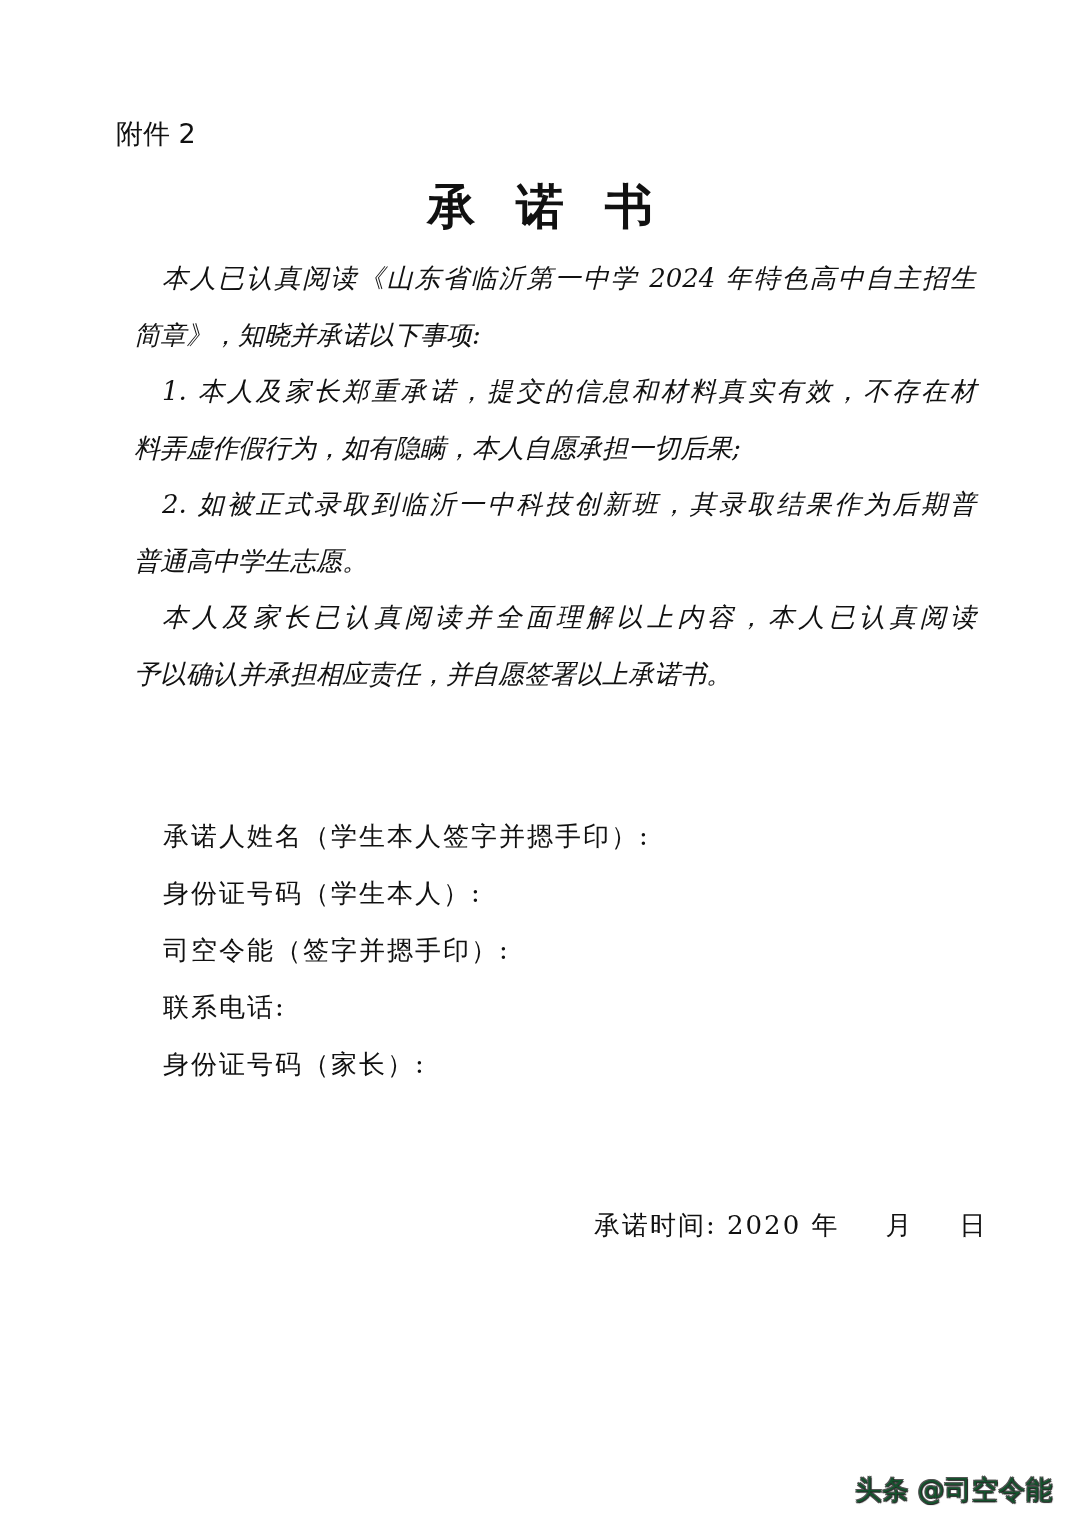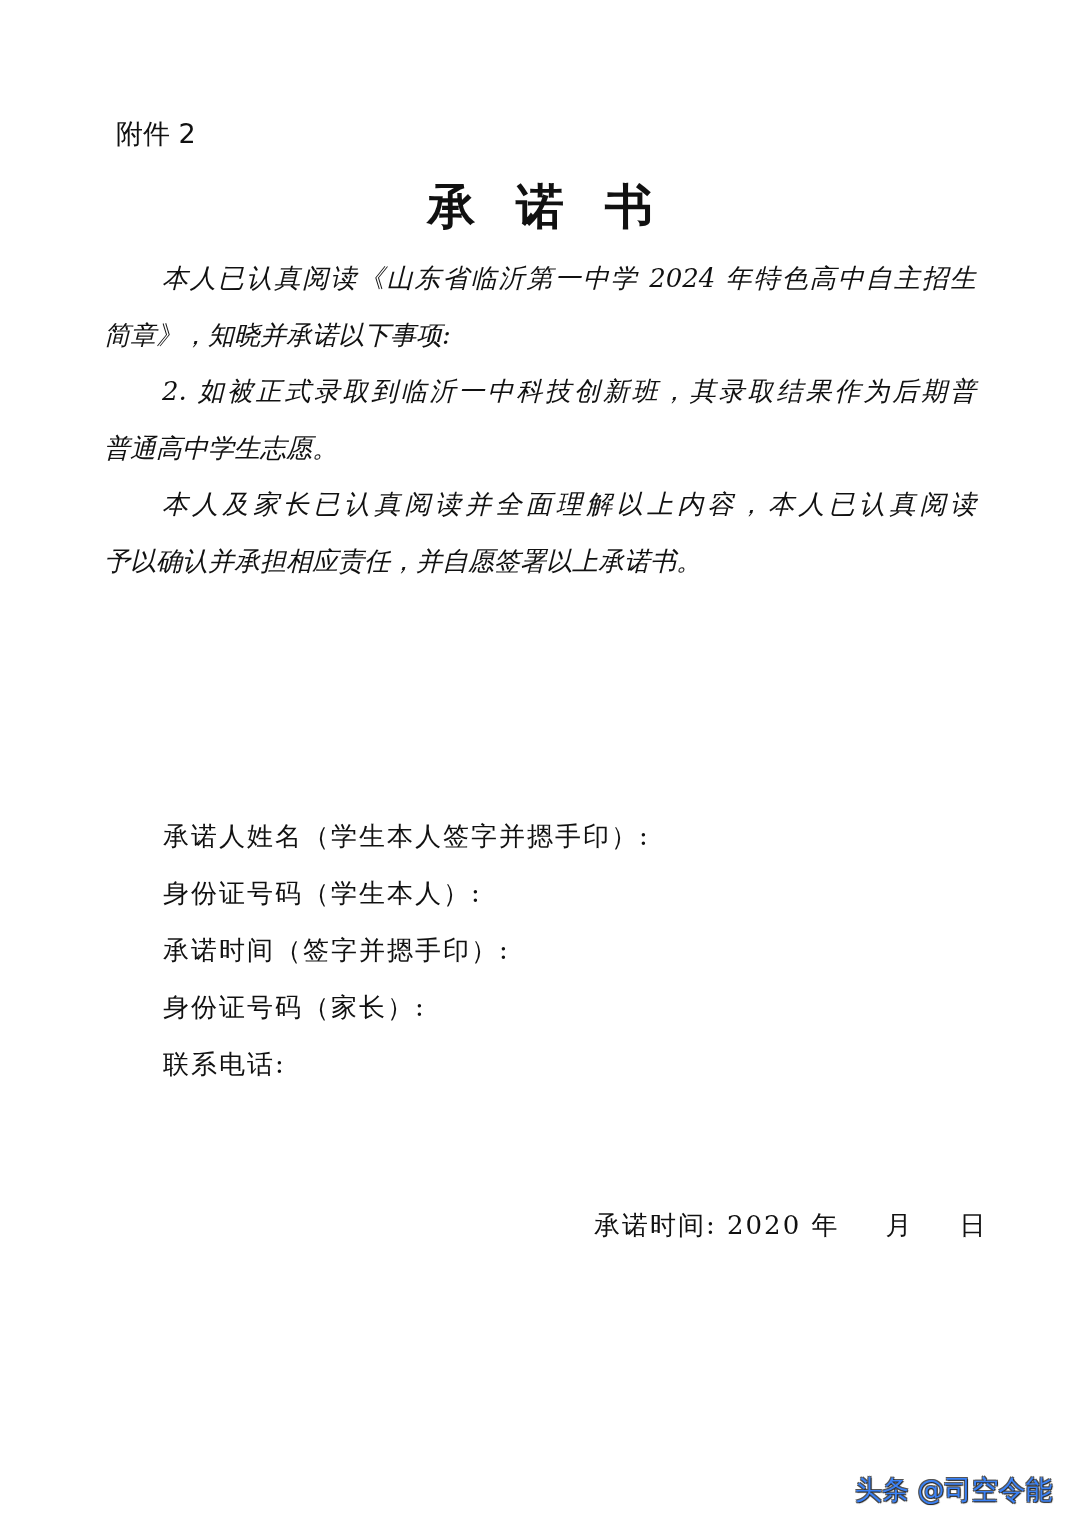--- a/index.html
+++ b/index.html
@@ -5,61 +5,65 @@
   html, body { margin: 0; padding: 0; background: #ffffff; }
   body { width: 1080px; height: 1528px; position: relative; overflow: hidden;
          font-family: "DejaVu Serif", "Liberation Serif", serif; color: #111; }
   .attach { position: absolute; left: 116px; top: 116px; font-family: "DejaVu Sans", "Liberation Sans", sans-serif;
             font-size: 27px; letter-spacing: 0px; }
   .title { position: absolute; left: 0; width: 1080px; top: 175px; text-align: center;
            font-size: 48px; font-weight: bold; letter-spacing: 0; }
   .title span { display: inline-block; margin: 0 12px; }
   .body { position: absolute; left: 104px; top: 250px; width: 872px; font-size: 26px; }
   .line { height: 56.5px; line-height: 56.5px; white-space: nowrap; text-align: justify; text-align-last: justify; font-style: italic; }
-  .line.last { text-align-last: left; }
+  .line.last { text-align-last: left; margin-left: 30px; }
   .indent { padding-left: 58px; }
   .fields { position: absolute; left: 163px; top: 808px; font-size: 26px; }
   .field { height: 57px; line-height: 57px; white-space: nowrap; letter-spacing: 2px; }
   .date { position: absolute; left: 594px; top: 1208px; font-size: 26px; white-space: nowrap; letter-spacing: 2px; }
   .date .gap { display: inline-block; width: 46px; }
   .watermark { position: absolute; left: 855px; top: 1472px; font-family: "DejaVu Sans", "Liberation Sans", sans-serif;
-               font-size: 27px; color: #3b82f6;
+               font-size: 27px; color: #14532d;
                text-shadow: 1px 1px 1px #222, -1px -1px 0 #555, 1px -1px 0 #555, -1px 1px 0 #555; }
 </style>
 </head>
 <body>
 
 <div class="attach">附件 2</div>
 
 <div class="title">
   <span>承</span>
   <span>诺</span>
   <span>书</span>
 </div>
 
 <div class="body">
   <div>
     <div class="line indent">本人已认真阅读《山东省临沂第一中学 2024 年特色高中自主招生</div>
     <div class="line last">简章》，知晓并承诺以下事项:</div>
   </div>
   <div>
+    <div class="line indent">1. 本人及家长郑重承诺，提交的信息和材料真实有效，不存在材</div>
+    <div class="line last">料弄虚作假行为，如有隐瞒，本人自愿承担一切后果;</div>
+  </div>
+  <div>
     <div class="line indent">2. 如被正式录取到临沂一中科技创新班，其录取结果作为后期普</div>
     <div class="line last">普通高中学生志愿。</div>
   </div>
   <div>
     <div class="line indent">本人及家长已认真阅读并全面理解以上内容，本人已认真阅读</div>
     <div class="line last">予以确认并承担相应责任，并自愿签署以上承诺书。</div>
   </div>
 </div>
 
 <div class="fields">
   <div class="field">承诺人姓名（学生本人签字并摁手印）:</div>
   <div class="field">身份证号码（学生本人）:</div>
-  <div class="field">承诺时间（签字并摁手印）:</div>
+  <div class="field">司空令能（签字并摁手印）:</div>
+  <div class="field">联系电话:</div>
   <div class="field">身份证号码（家长）:</div>
-  <div class="field">联系电话:</div>
 </div>
 
 <div class="date">
   <span>承诺时间: 2020 年</span><span class="gap"></span><span>月</span><span class="gap"></span><span>日</span>
 </div>
 
 <div class="watermark">头条 @司空令能</div>
 
 </body></html>

